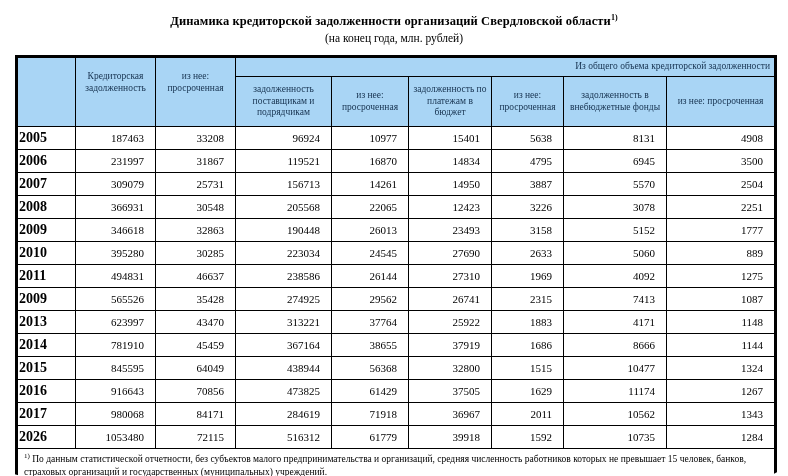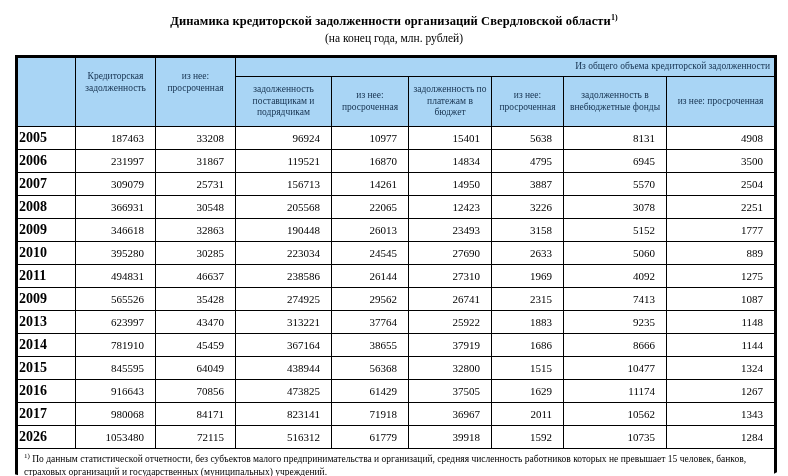--- a/index.html
+++ b/index.html
@@ -204,21 +204,21 @@
           <td class="num">1087</td>
         </tr>
         <tr>
           <td class="year">2013</td>
           <td class="num">623997</td>
           <td class="num">43470</td>
           <td class="num">313221</td>
           <td class="num">37764</td>
           <td class="num">25922</td>
           <td class="num">1883</td>
-          <td class="num">9235</td>
+          <td class="num">4171</td>
           <td class="num">1148</td>
         </tr>
         <tr>
           <td class="year">2014</td>
           <td class="num">781910</td>
           <td class="num">45459</td>
           <td class="num">367164</td>
           <td class="num">38655</td>
           <td class="num">37919</td>
           <td class="num">1686</td>
@@ -244,21 +244,21 @@
           <td class="num">61429</td>
           <td class="num">37505</td>
           <td class="num">1629</td>
           <td class="num">11174</td>
           <td class="num">1267</td>
         </tr>
         <tr>
           <td class="year">2017</td>
           <td class="num">980068</td>
           <td class="num">84171</td>
-          <td class="num">823141</td>
+          <td class="num">284619</td>
           <td class="num">71918</td>
           <td class="num">36967</td>
           <td class="num">2011</td>
           <td class="num">10562</td>
           <td class="num">1343</td>
         </tr>
         <tr>
           <td class="year">2026</td>
           <td class="num">1053480</td>
           <td class="num">72115</td>

